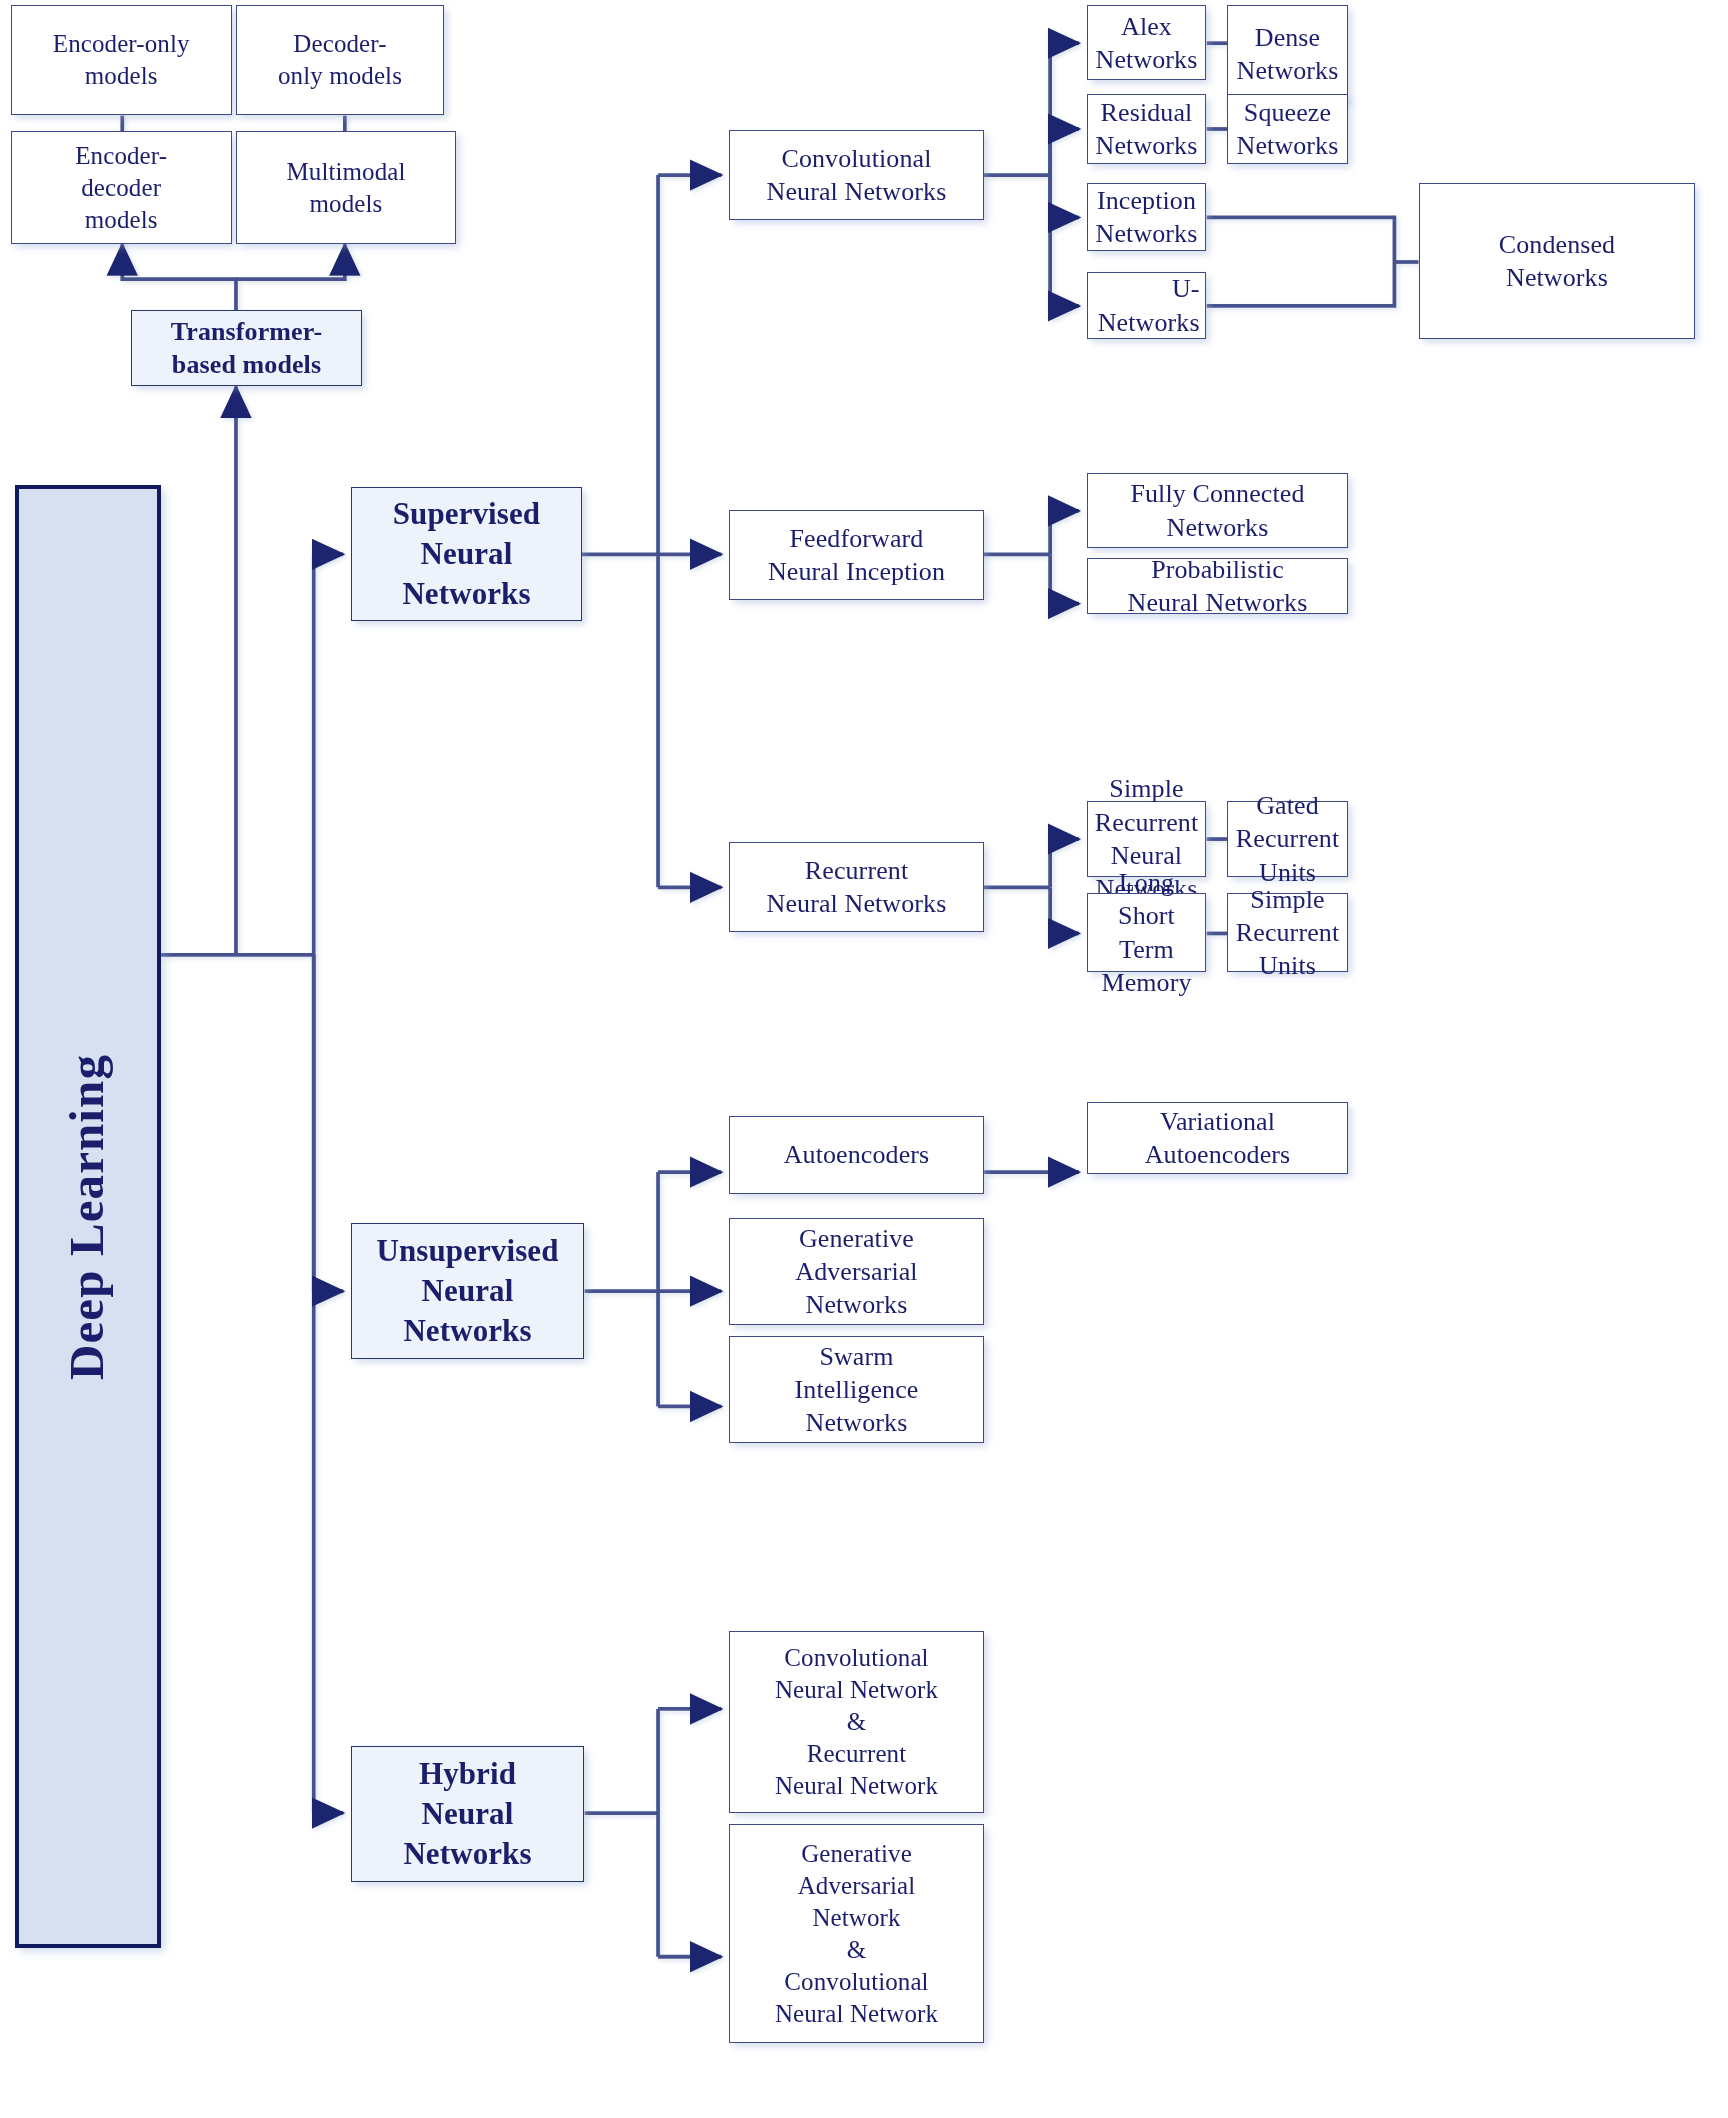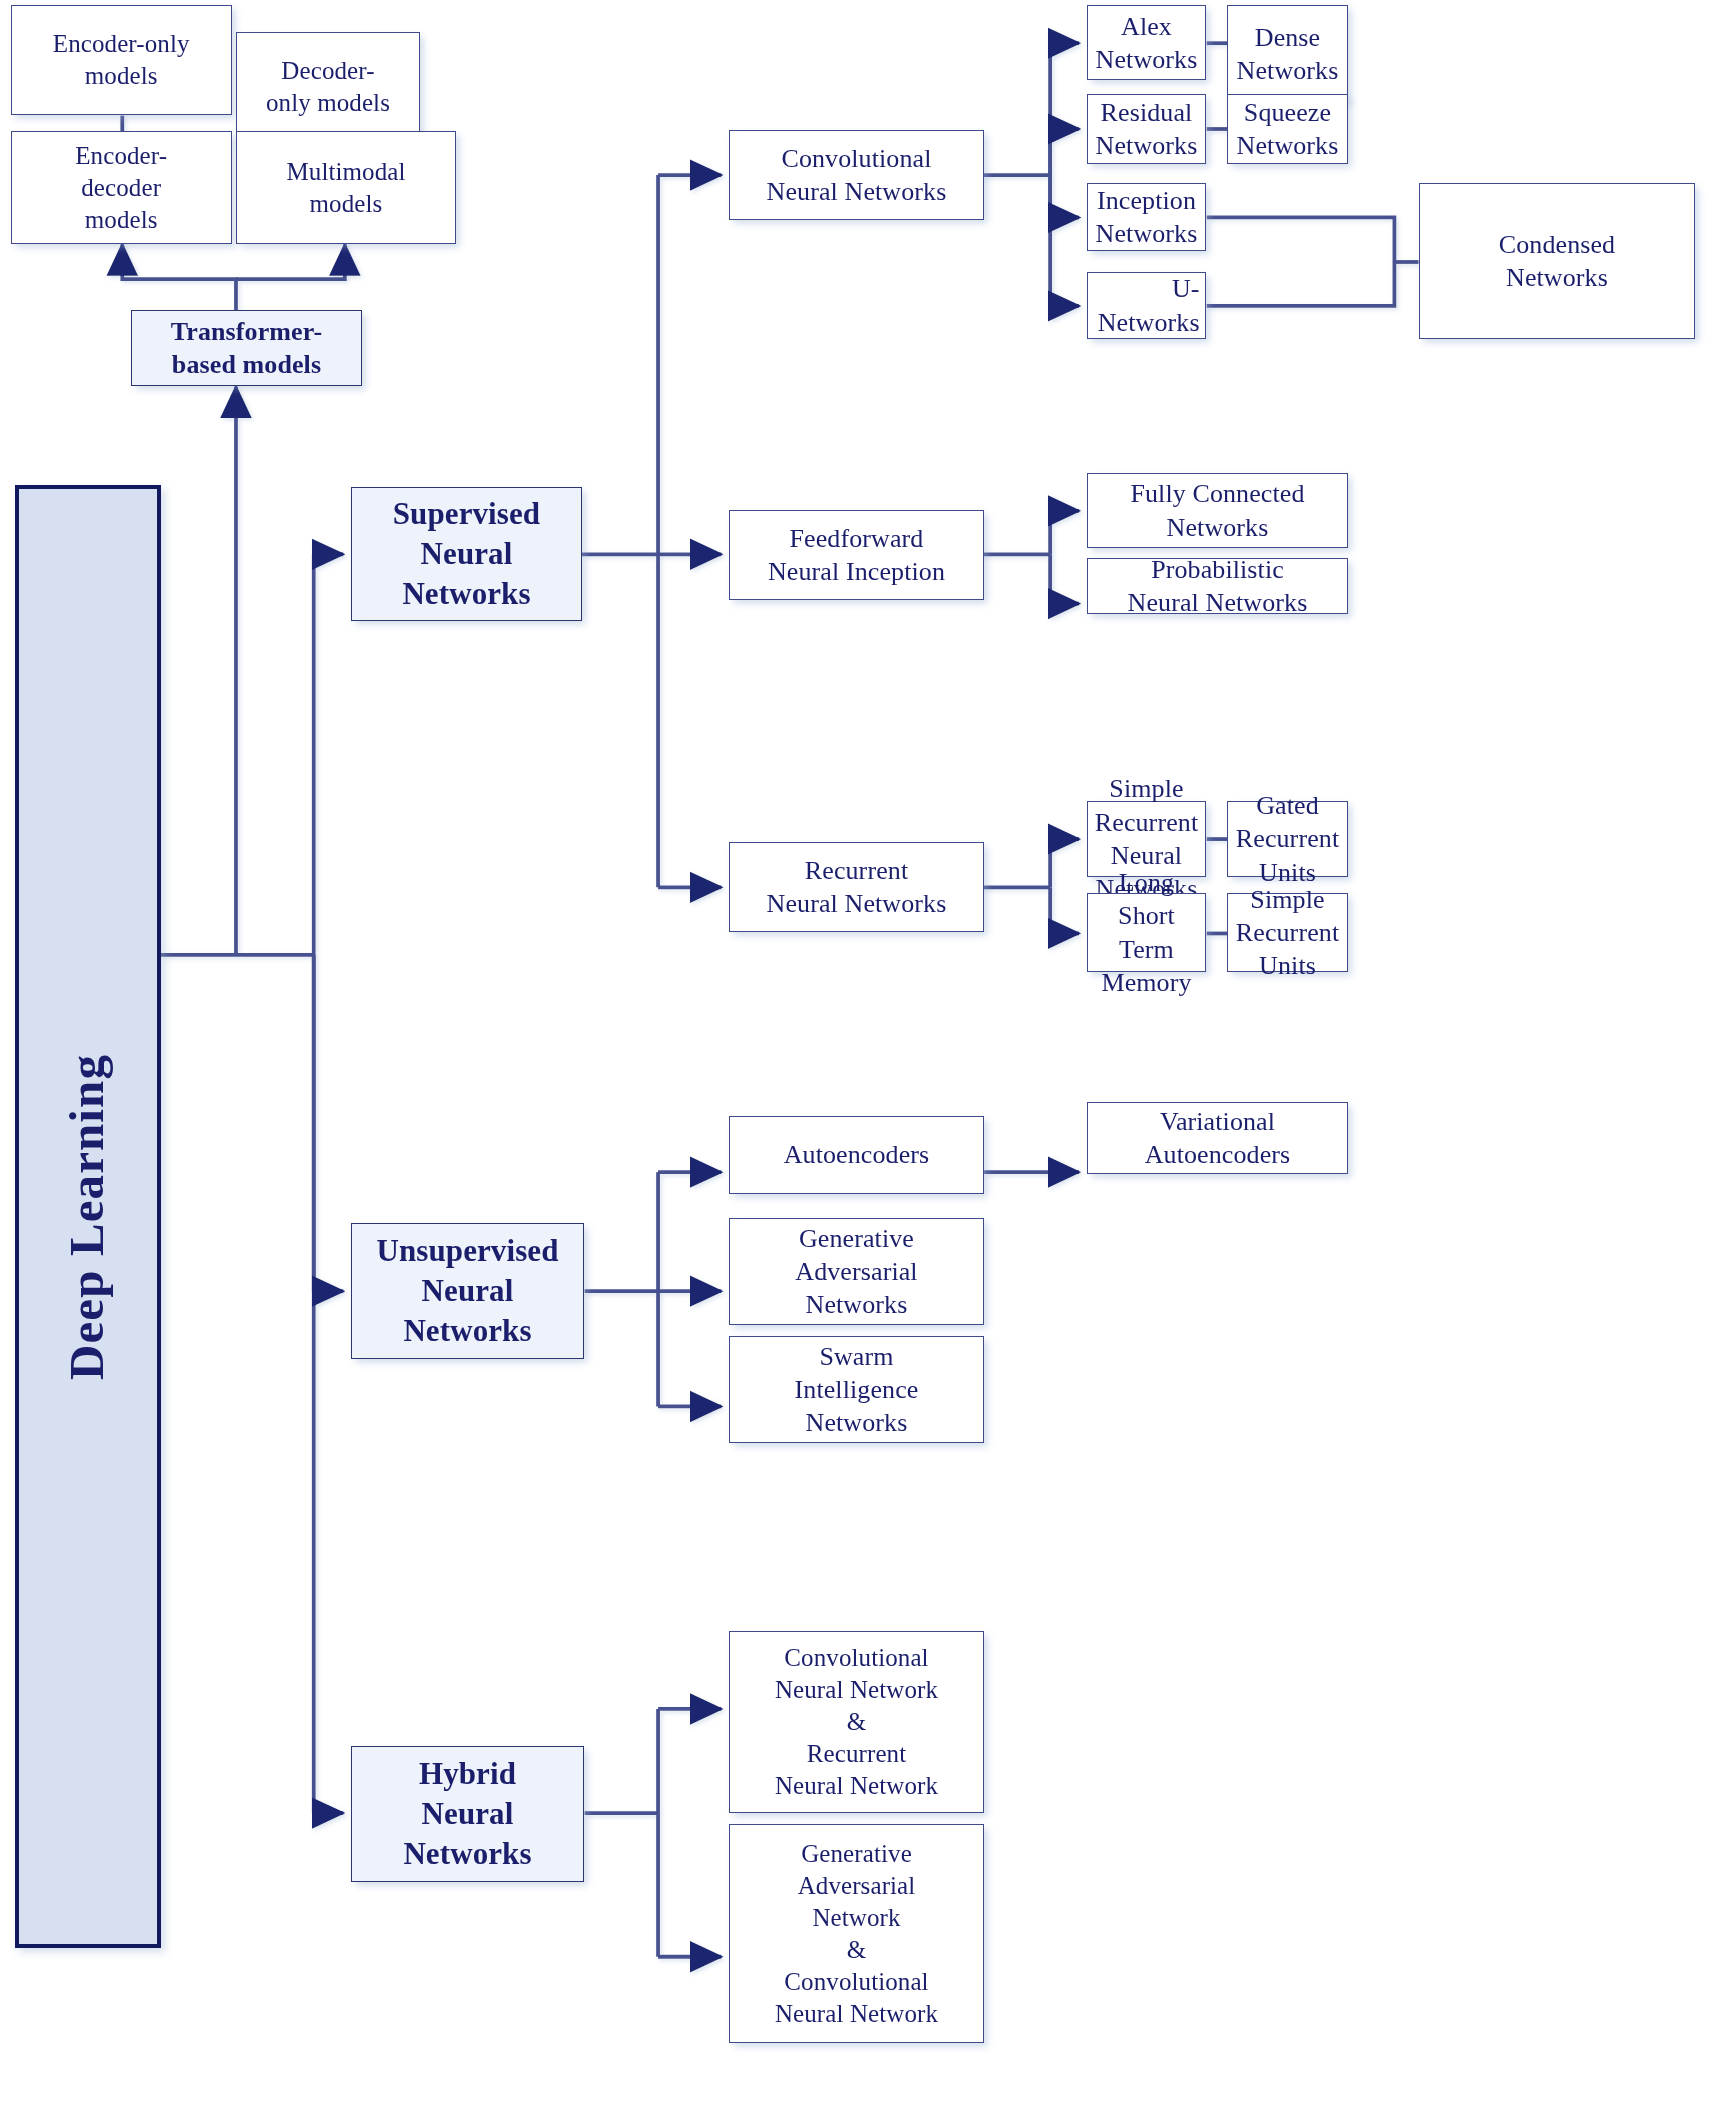--- a/index.html
+++ b/index.html
@@ -146,21 +146,21 @@
       <path d="M 1227,3186 L 1345,3186" marker-end="url(#arr)"></path>
       <path d="M 1227,3648 L 1345,3648" marker-end="url(#arr)"></path>
     </g>
   </svg>
 
   <div class="node plain fs-46" style="left:10.7px; top:5.4px; width:221px; height:110px;">
     <span class="lbl">Encoder-only
 models</span>
   </div>
 
-  <div class="node plain fs-46" style="left:236px; top:5.4px; width:184px; height:110px;margin-top:27px;">
+  <div class="node plain fs-46" style="left:236px; top:5.4px; width:208px; height:110px;">
     <span class="lbl">Decoder-
 only models</span>
   </div>
 
   <div class="node plain fs-46" style="left:10.7px; top:131px; width:221px; height:113px;">
     <span class="lbl">Encoder-
 decoder
 models</span>
   </div>
 

